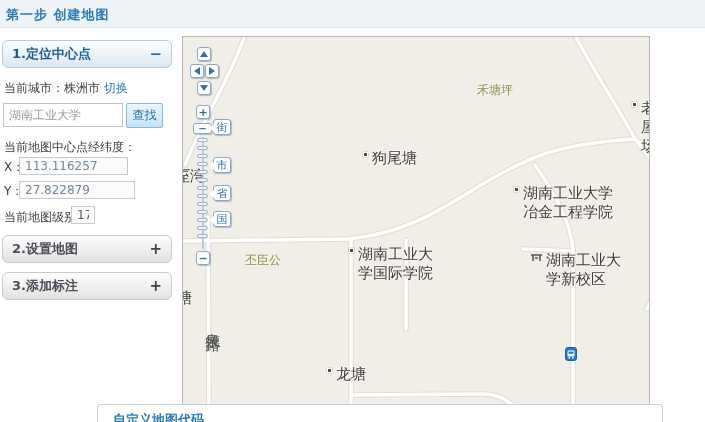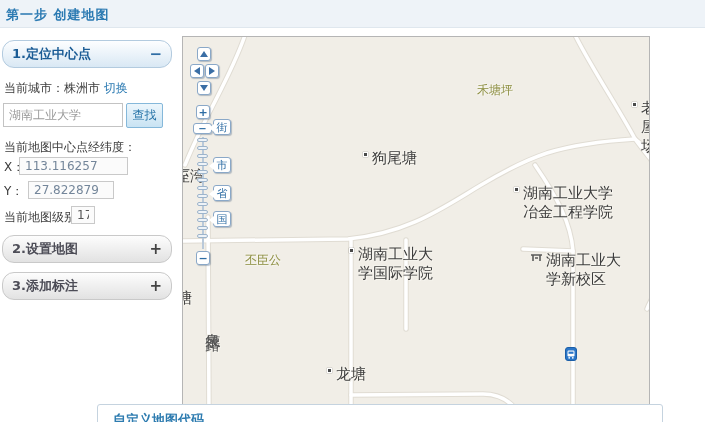--- a/index.html
+++ b/index.html
@@ -14,21 +14,21 @@
     position:absolute; left:0; top:0; width:705px; height:28px;
     background:#eef3f8; border-bottom:1px solid #dfe7ee;
   }
   .topbar .title {
     position:absolute; left:6px; top:6px; font-size:13px; font-weight:bold;
     color:#2b7ab2; letter-spacing:1px;
   }
   
   .panel-header {
     position:absolute; left:2px; width:170px; height:28px;
-    border:1px solid #b3cbdf; border-radius:12px;
+    border:1px solid #b3cbdf; border-radius:6px;
     background:linear-gradient(#fdfeff,#d9e8f4);
     display:flex; align-items:center; justify-content:space-between;
     padding:0 9px; cursor:pointer;
   }
   .panel-header.gray {
     border-color:#c9c9c9; background:linear-gradient(#fdfdfd,#e2e2e2);justify-content:space-between;
   }
   .panel-header .ptitle { font-size:13px; font-weight:bold; color:#1b5c95; }
   .panel-header.gray .ptitle { color:#4d4d57; }
   .panel-header .toggle { font-size:15px; font-weight:bold; color:#2e6da4; line-height:1; }
@@ -133,21 +133,21 @@
 
   <input class="txt-input" style="position: absolute; left: 3px; top: 103px; width: 120px;" value="湖南工业大学">
   <button class="find-btn" style="left:126px; top:103px;">查找</button>
 
   <div class="field-row" style="top:139px;">当前地图中心点经纬度：</div>
 
   <div class="field-row" style="top:159px;">X：</div>
   <input class="val-input" style="position: absolute; left: 19px; top: 157px; width: 109px;" value="113.116257">
 
   <div class="field-row" style="top:183px;">Y：</div>
-  <input class="val-input" style="position: absolute; left: 19px; top: 181px; width: 86px; margin-left: 9px;" value="27.822879">
+  <input class="val-input" style="position: absolute; left: 19px; top: 181px; width: 116px;" value="27.822879">
 
   <div class="field-row" style="top:209px;">当前地图级别：</div>
   <input class="val-input" style="position: absolute; left: 71px; top: 206px; width: 24px; color: rgb(85, 85, 85);" value="17">
 
   <div class="panel-header gray" style="top:235px;">
     <span class="ptitle">2.设置地图</span>
     <span class="toggle">+</span>
   </div>
 
   <div class="panel-header gray" style="top:272px;">

